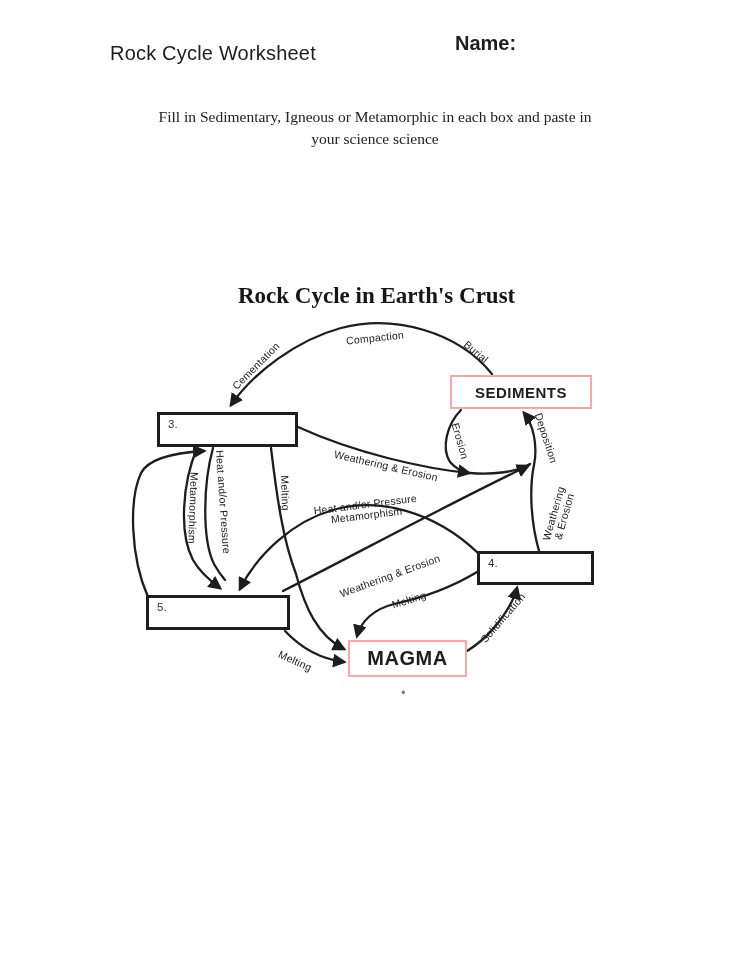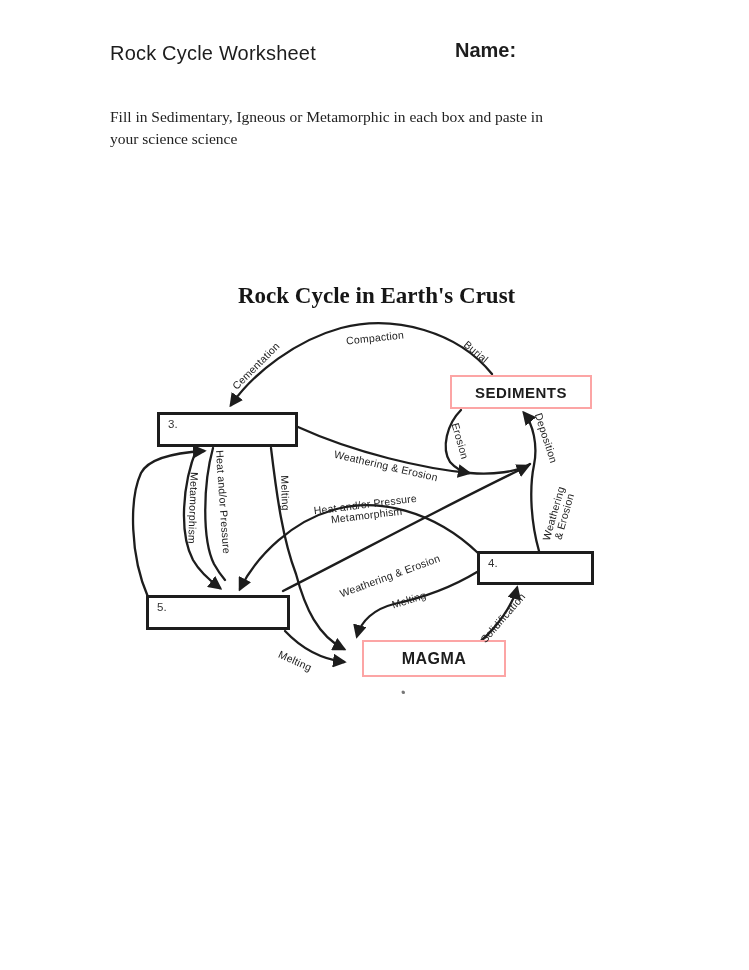--- a/index.html
+++ b/index.html
@@ -1,32 +1,32 @@
 <!DOCTYPE html>
 <html><head>
 <meta charset="utf-8">
 <style>
   html,body{margin:0;padding:0;background:#fff;}
   body{width:749px;height:970px;position:relative;overflow:hidden;
        font-family:"Liberation Sans",sans-serif;color:#1d1d1d;}
   .abs{position:absolute;}
   .hdr-title{left:110px;top:42px;font-size:20px;font-weight:normal;letter-spacing:.2px;}
-  .hdr-name{left:455px;top:39px;font-size:20px;font-weight:bold;}
+  .hdr-name{left:455px;top:32px;font-size:20px;font-weight:bold;}
   .instructions{left:110px;top:106px;width:530px;
        font-family:"Liberation Serif",serif;font-size:15.5px;line-height:22px;color:#222;}
-  .instructions span{display:block;}
+  .instructions span{display:block;text-align:center;}
   .dg-title{left:238px;top:283px;width:290px;
        font-family:"Liberation Serif",serif;font-size:23px;font-weight:bold;color:#161616;}
   svg.wires{left:0;top:0;}
   .node{box-sizing:border-box;background:#fff;border:2px solid #fca5a5;
        display:flex;align-items:center;justify-content:center;}
   .node-sediments{left:450px;top:375px;width:142px;height:34px;
        font-size:15px;font-weight:bold;letter-spacing:.5px;}
-  .node-magma{left:348px;top:640px;width:144px;height:37px;
-       font-size:16px;font-weight:bold;letter-spacing:.5px;margin-left:14px;}
+  .node-magma{left:348px;top:640px;width:119px;height:37px;
+       font-size:20px;font-weight:bold;letter-spacing:.5px;}
   .blank{box-sizing:border-box;background:#fff;border:3px solid #1d1d1d;}
   .blank .num{position:absolute;left:8px;top:3px;font-size:11.5px;color:#333;}
   .blank3{left:157px;top:412px;width:141px;height:35px;}
   .blank4{left:477px;top:551px;width:117px;height:34px;}
   .blank5{left:146px;top:595px;width:144px;height:35px;}
   .lbl{position:absolute;font-size:10.5px;letter-spacing:.2px;white-space:nowrap;
        color:#222;transform:translate(-50%,-50%) rotate(var(--r));text-align:center;line-height:11px;}
   .speck{left:402px;top:691px;width:3px;height:3px;background:#777;border-radius:50%;}
 </style>
 </head>

